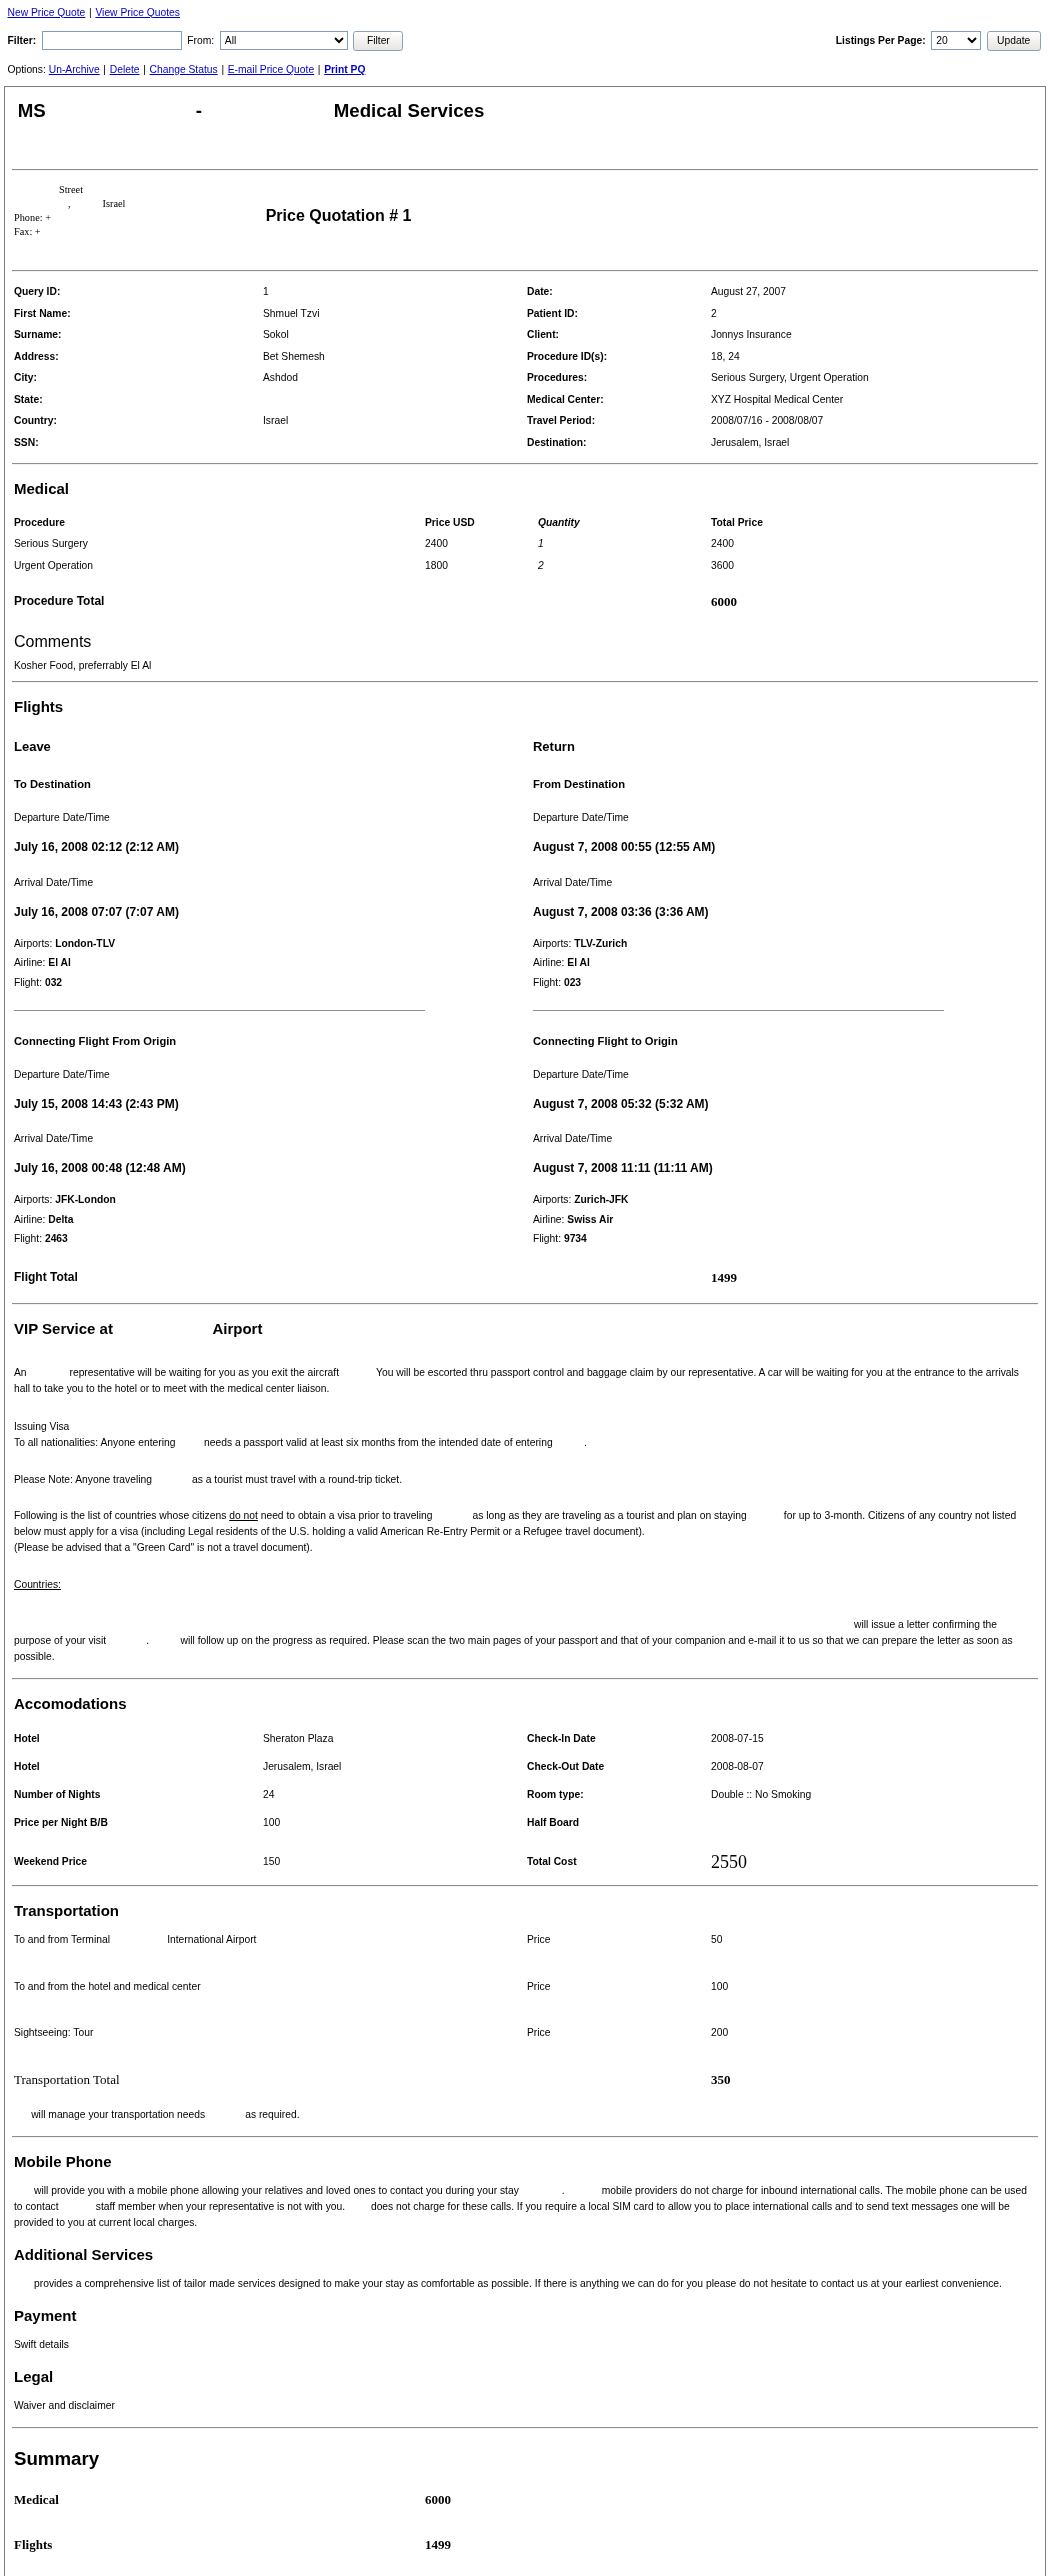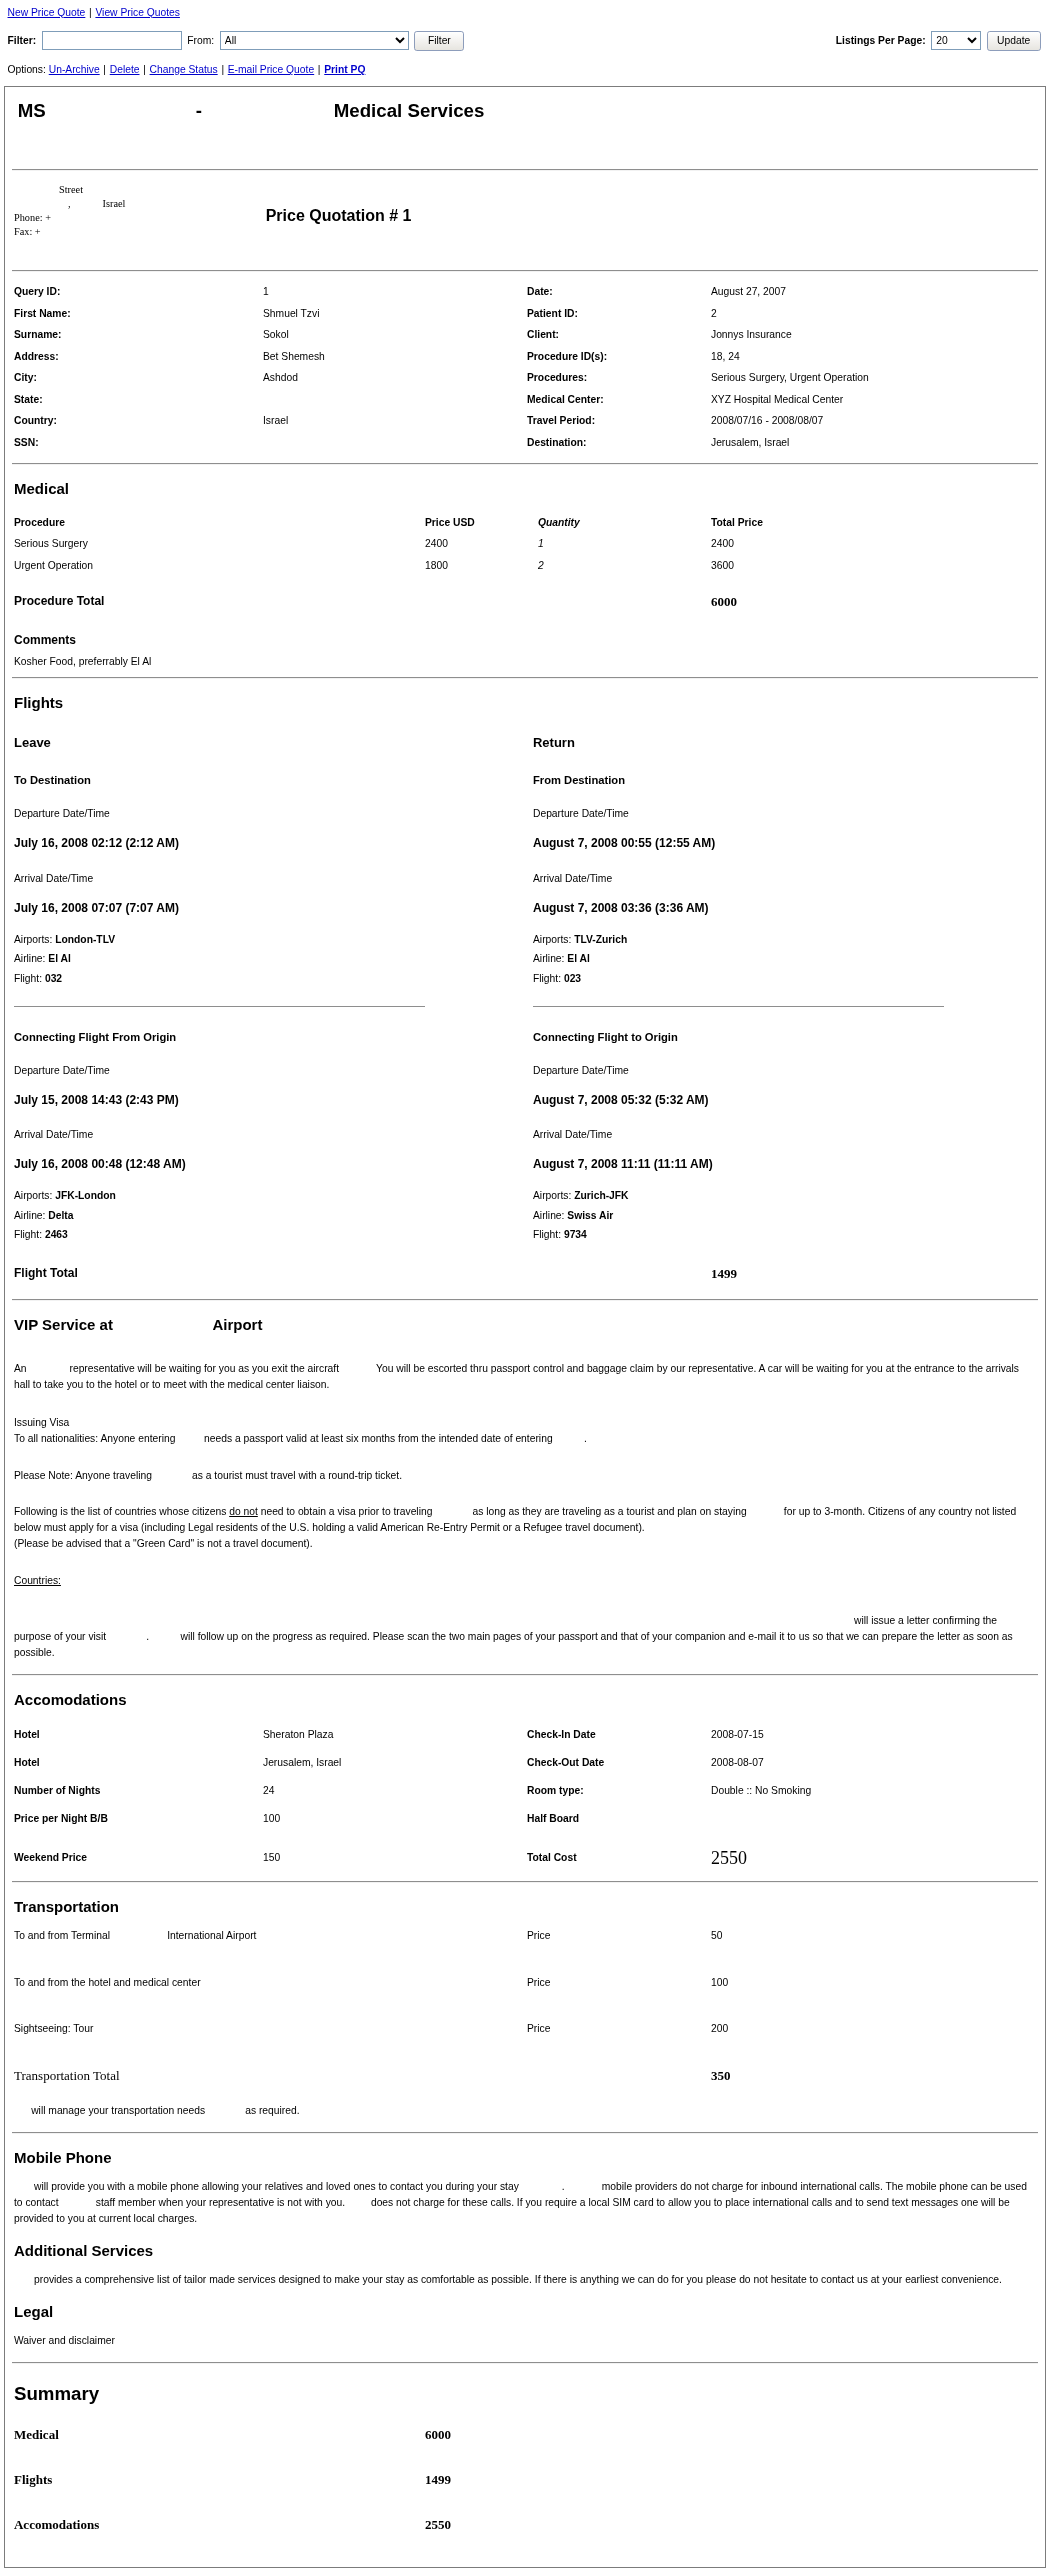--- a/index.html
+++ b/index.html
@@ -11,21 +11,21 @@
 
   
   .topbar { padding: 6.5px 7.5px 3.7px 7.5px; }
   .navlinks { margin-bottom: 13px; }
   .navlinks .sep { margin: 0 3.7px; color: #000; }
   .filter-row { display: flex; align-items: center; }
   .filter-left { display: flex; align-items: center; gap: 5.6px; }
   .filter-right { margin-left: auto; display: flex; align-items: center; gap: 5.6px; padding-right: 1.9px; }
   input.txt { width: 140px; height: 18.7px; border: 0.9px solid #7f9db9; padding: 1.9px 2.8px; font: 10.3px "Liberation Sans", sans-serif; }
   select { height: 18.7px; border: 0.9px solid #7f9db9; font: 10.3px "Liberation Sans", sans-serif; background: #fff; }
-  select.from { width: 189px; }
+  select.from { width: 128px; }
   select.lpp { width: 50px; }
   button.btn { height: 20.5px; min-width: 50px; padding: 0.9px 9.3px;
     font: 10.3px "Liberation Sans", sans-serif; color: #000;
     background: linear-gradient(#ffffff, #e7e5e0); border: 0.9px solid #8d9dbb; border-radius: 2.8px; cursor: pointer; }
   .options-row { margin-top: 13px; }
   .options-row .sep { margin: 0 3.7px; color: #000; }
   .options-row a.strong { font-weight: bold; }
 
   
   .quote-box { margin: 7.5px 3.7px 9.3px 3.7px; border: 0.9px solid #7c7c7c; background: #fff; padding-bottom: 5.6px; }
@@ -48,21 +48,21 @@
   .grid-row { position: relative; height: 21.5px; line-height: 21.5px; }
   .abs { position: absolute; top: 0; }
   .c2 { left: 249px; }   
   .c3 { left: 513px; }   
   .c4 { left: 697px; }   
   .m2 { left: 411px; }   
   .m3 { left: 524px; font-style: italic; }   
   .s2 { left: 411px; }   
 
   h2.sect-title { font-size: 15px; font-weight: bold; margin: 15px 0 13px 0; }
-  h3.sub-title { font-size: 12px; font-weight: bold; margin: 20.5px 0 9.3px 0; }
+  h3.sub-title { font-size: 16px; font-weight: normal; margin: 20.5px 0 9.3px 0; }
   .serif-total { font-family: "Liberation Serif", "DejaVu Serif", serif; font-weight: bold; font-size: 13px; }
 
   
   .fl-cols { display: flex; }
   .fl-col { width: 519px; position: relative; }
   .fl-col.right { flex: 1; }
   .col-title { font-size: 13px; font-weight: bold; margin: 11.2px 0 5.6px 0; }
   .leg-heading { font-size: 11.2px; font-weight: bold; margin-top: 24px; }
   .fl-label { margin-top: 22.4px; }
   .fl-date { margin-top: 17px; font-size: 12px; font-weight: bold; }
@@ -278,20 +278,24 @@
   <div class="sect">
     <h2 class="sect-title">Mobile Phone</h2>
     <div class="para prewrap">       will provide you with a mobile phone allowing your relatives and loved ones to contact you during your stay               .             mobile providers do not charge for inbound international calls. The mobile phone can be used to contact             staff member when your representative is not with you.         does not charge for these calls. If you require a local SIM card to allow you to place international calls and to send text messages one will be provided to you at current local charges.</div>
   </div>
 
   <div class="sect">
     <h2 class="sect-title">Additional Services</h2>
     <div class="para prewrap">       provides a comprehensive list of tailor made services designed to make your stay as comfortable as possible. If there is anything we can do for you please do not hesitate to contact us at your earliest convenience.</div>
   </div>
 
+  <div class="sect">
+    <h2 class="sect-title">Payment</h2>
+    <div class="para">Swift details</div>
+  </div>
 
   <div class="sect">
     <h2 class="sect-title">Legal</h2>
     <div class="para">Waiver and disclaimer</div>
   </div>
   <hr class="divider thick">
 
   <div class="sect">
     <h1 class="summary-title">Summary</h1>
     <div class="sum-row"><span class="lab">Medical</span><span class="abs s2 serif-total">6000</span></div>

